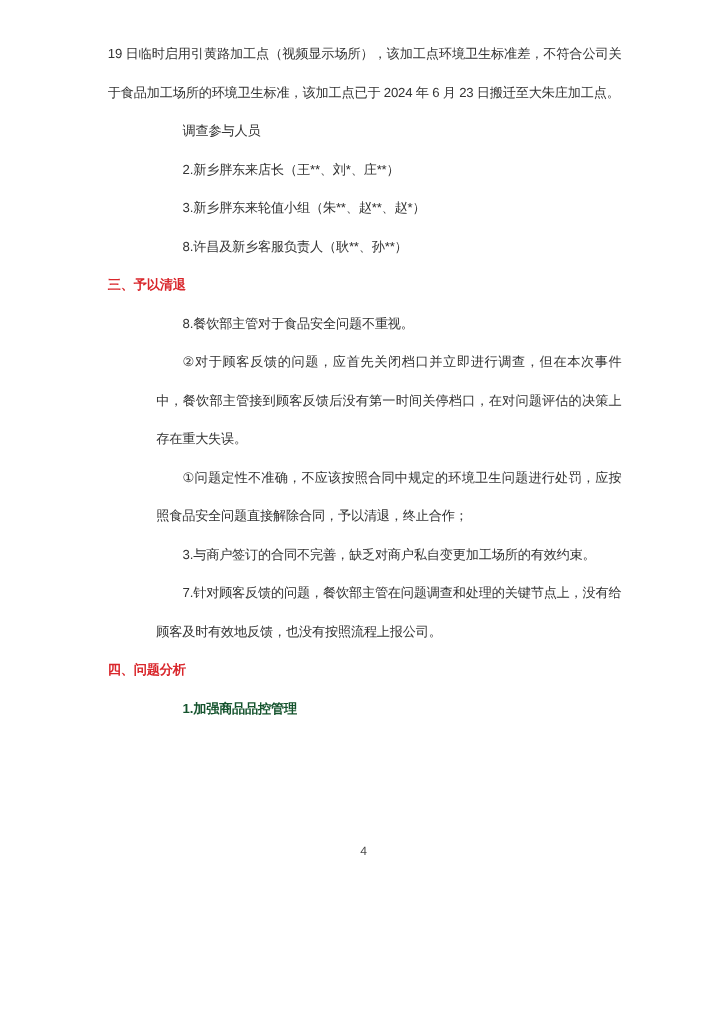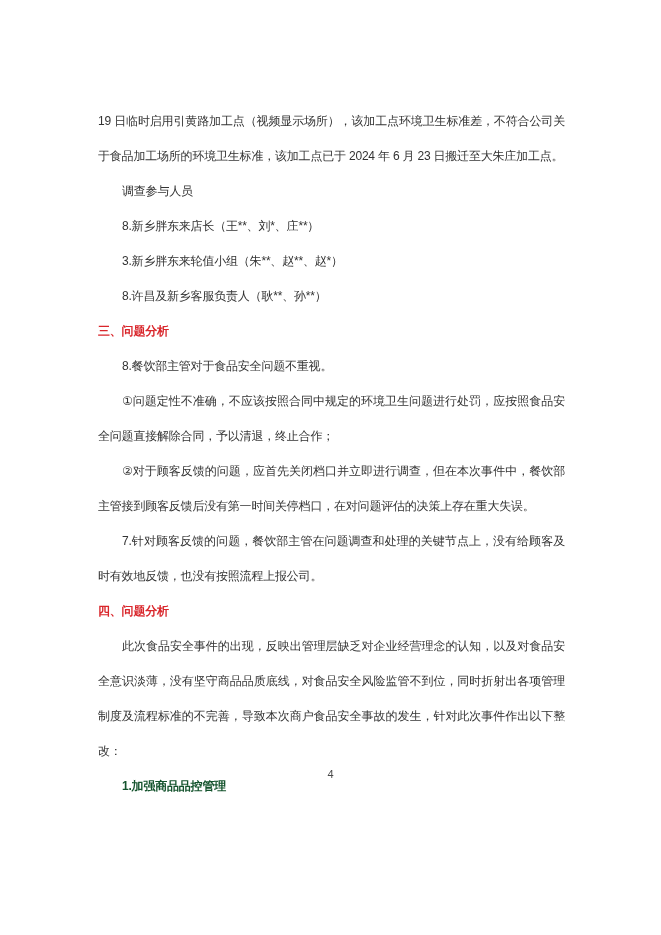--- a/index.html
+++ b/index.html
@@ -7,36 +7,37 @@
     padding: 0;
     background: #ffffff;
   }
   .page {
     position: relative;
     width: 661px;
     height: 828px;
     margin: 0 auto;
     background: #ffffff;
     box-sizing: border-box;
-    padding: 104px 96px 0 98px;
+    padding: 32px 96px 0 98px;
     overflow: hidden;
     font-family: "Liberation Sans", "DejaVu Sans", sans-serif;
     color: #333333;
   }
   .para {
     margin: 0;
     font-size: 12px;
     letter-spacing: -0.2px;
     line-height: 35px;
     text-align: justify;
     text-justify: inter-ideograph;
     color: #333333;
   }
   .para.indent {
     text-indent: 2em;
+    margin-left: 44px;
   }
   .para.heading {
     color: #d9262b;
     font-weight: bold;
     text-indent: 0;
   }
   .para.subheading {
     font-weight: bold;
     color: #14532d;
   }
@@ -51,26 +52,26 @@
     font-family: "Liberation Sans", "DejaVu Sans", sans-serif;
   }
 </style>
 </head>
 <body>
 
 <div class="page">
 
   <p class="para">19 日临时启用引黄路加工点（视频显示场所），该加工点环境卫生标准差，不符合公司关于食品加工场所的环境卫生标准，该加工点已于 2024 年 6 月 23 日搬迁至大朱庄加工点。</p>
   <p class="para indent">调查参与人员</p>
-  <p class="para indent">8.新乡胖东来店长（王**、刘*、庄**）</p>
+  <p class="para indent">2.新乡胖东来店长（王**、刘*、庄**）</p>
   <p class="para indent">3.新乡胖东来轮值小组（朱**、赵**、赵*）</p>
   <p class="para indent">8.许昌及新乡客服负责人（耿**、孙**）</p>
-  <p class="para heading">三、问题分析</p>
+  <p class="para heading">三、予以清退</p>
   <p class="para indent">8.餐饮部主管对于食品安全问题不重视。</p>
+  <p class="para indent">②对于顾客反馈的问题，应首先关闭档口并立即进行调查，但在本次事件中，餐饮部主管接到顾客反馈后没有第一时间关停档口，在对问题评估的决策上存在重大失误。</p>
   <p class="para indent">①问题定性不准确，不应该按照合同中规定的环境卫生问题进行处罚，应按照食品安全问题直接解除合同，予以清退，终止合作；</p>
-  <p class="para indent">②对于顾客反馈的问题，应首先关闭档口并立即进行调查，但在本次事件中，餐饮部主管接到顾客反馈后没有第一时间关停档口，在对问题评估的决策上存在重大失误。</p>
+  <p class="para indent">3.与商户签订的合同不完善，缺乏对商户私自变更加工场所的有效约束。</p>
   <p class="para indent">7.针对顾客反馈的问题，餐饮部主管在问题调查和处理的关键节点上，没有给顾客及时有效地反馈，也没有按照流程上报公司。</p>
   <p class="para heading">四、问题分析</p>
-  <p class="para indent">此次食品安全事件的出现，反映出管理层缺乏对企业经营理念的认知，以及对食品安全意识淡薄，没有坚守商品品质底线，对食品安全风险监管不到位，同时折射出各项管理制度及流程标准的不完善，导致本次商户食品安全事故的发生，针对此次事件作出以下整改：</p>
   <p class="para indent subheading">1.加强商品品控管理</p>
 
   <div class="footer">4</div>
 </div>
 
 </body></html>

